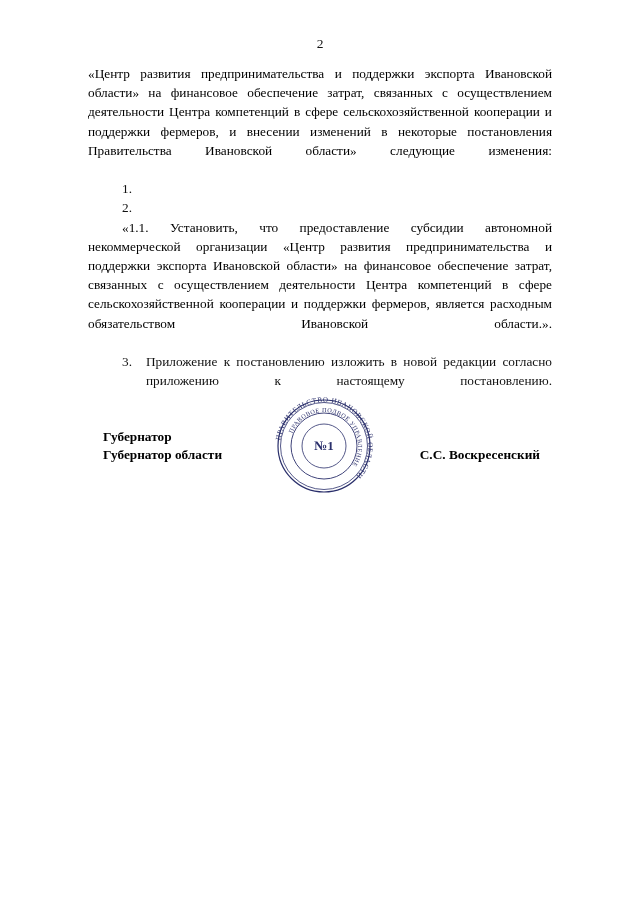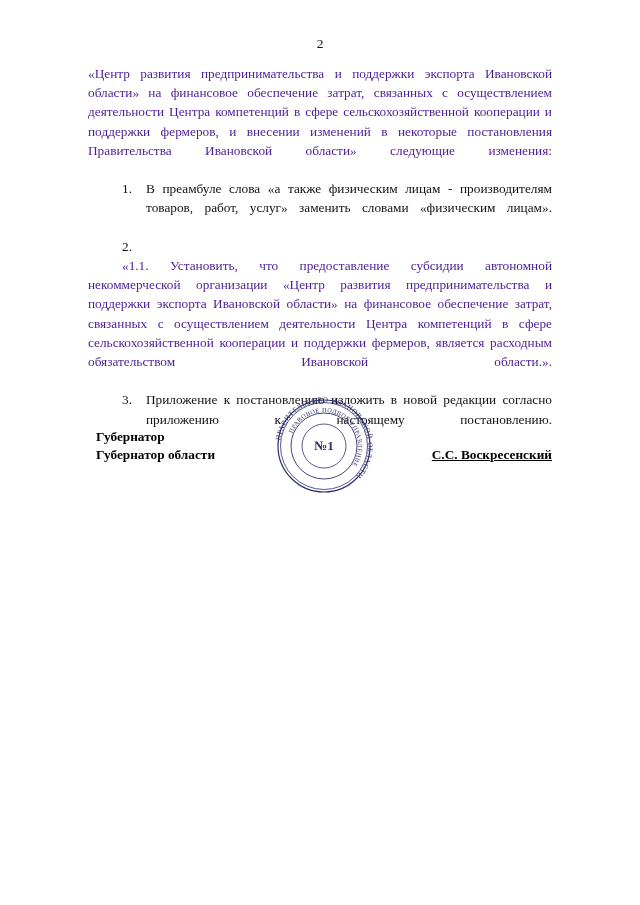--- a/index.html
+++ b/index.html
@@ -37,21 +37,21 @@
     left: 88px;
     top: 64px;
     width: 464px;
   }
   .para {
     font-size: 13.3px;
     line-height: 19.2px;
     text-align: justify;
     text-justify: inter-word;
     margin: 0 0 0 0;
-    color: #4c1d95;
+    color: #000000;
     hyphens: none;
   }
   .num-item {
     display: flex;
     font-size: 13.3px;
     line-height: 19.2px;
     text-align: justify;
     color: #111;
   }
   .num-item .num {
@@ -76,31 +76,30 @@
     position: absolute;
     left: 88px;
     top: 428px;
     width: 464px;
     font-size: 13.3px;
     line-height: 17.5px;
     font-weight: bold;
   }
   .sig-left {
     position: absolute;
-    left: 8px;
+    left: 15px;
     top: 0;
     font-weight: bold;
   }
   .sig-right {
     position: absolute;
-    right: 0;
+    right: 12px;
     top: 17.5px;
     font-weight: bold;
     white-space: nowrap;
-    text-decoration: underline;
   }
   
   .stamp {
     position: absolute;
     left: 270px;
     top: 392px;
     width: 108px;
     height: 108px;
   }
   .stamp svg {
@@ -123,21 +122,20 @@
 <div class="page">
 
   <div class="page-number">2</div>
 
   <div class="content">
 
     <div class="para just">«Центр развития предпринимательства и поддержки экспорта Ивановской области» на финансовое обеспечение затрат, связанных с осуществлением деятельности Центра компетенций в сфере сельскохозяйственной кооперации и поддержки фермеров, и внесении изменений в некоторые постановления Правительства Ивановской области» следующие изменения:</div>
 
     <div class="num-item">
       <span class="num">1.</span>
-      <span class="body just">В преамбуле слова «а также физическим лицам - производителям товаров, работ, услуг» заменить словами «физическим лицам».</span>
     </div>
 
     <div class="num-item">
       <span class="num">2.</span>
     </div>
 
     <div class="para just" style="text-indent:34px;">«1.1. Установить, что предоставление субсидии автономной некоммерческой организации «Центр развития предпринимательства и поддержки экспорта Ивановской области» на финансовое обеспечение затрат, связанных с осуществлением деятельности Центра компетенций в сфере сельскохозяйственной кооперации и поддержки фермеров, является расходным обязательством Ивановской области.».</div>
 
     <div class="num-item">
       <span class="num">3.</span>

